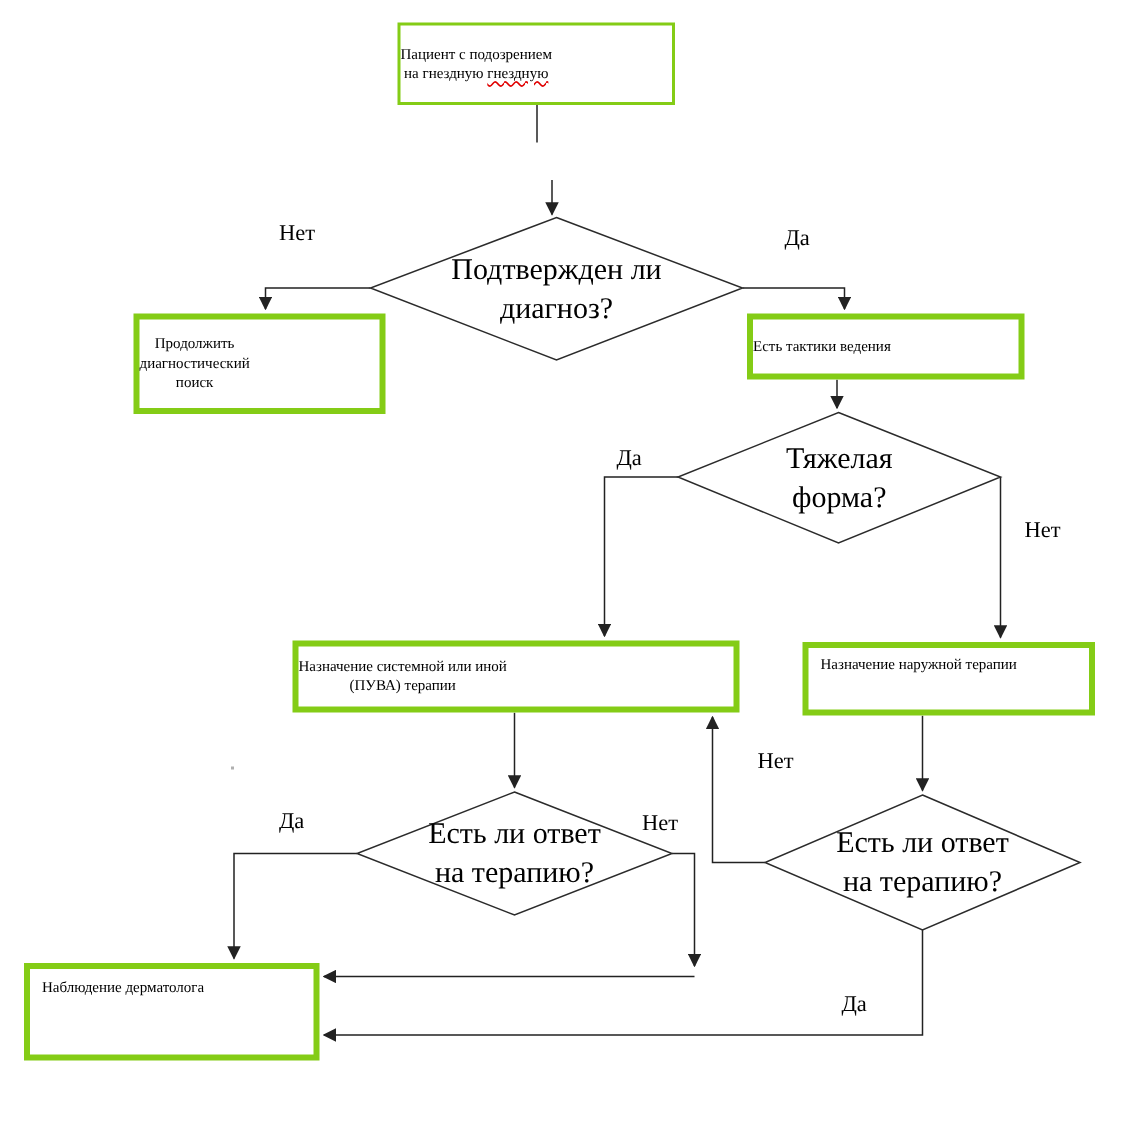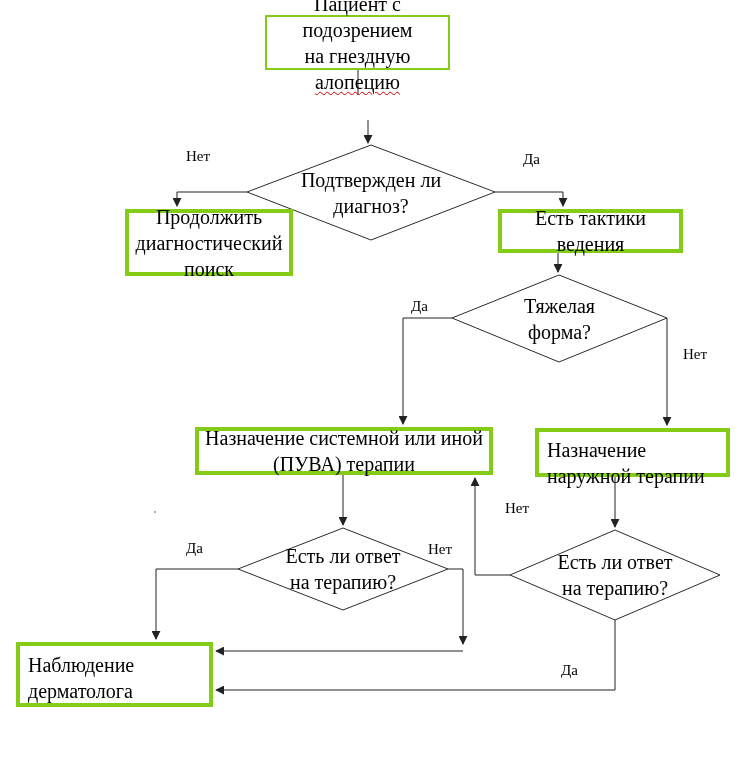--- a/index.html
+++ b/index.html
@@ -19,23 +19,22 @@
     z-index: 1;
   }
   .node {
     position: absolute;
     z-index: 2;
     box-sizing: border-box;
     background: #ffffff;
     border: 4px solid #84cc16;
     display: flex;
     align-items: center;
-    justify-content: center;
     text-align: center;
-    font-size: 20px;
+    font-size: 10px;
     line-height: 1.3;
     white-space: pre-line;
   }
   .node.thick { border-width: 2px; }
   .diamond-label {
     position: absolute;
     z-index: 2;
     display: flex;
     align-items: center;
     justify-content: center;
@@ -107,25 +106,25 @@
     <path d="M615,620 L615,690 L216,690" fill="none" stroke="#222222" stroke-width="1" marker-end="url(#arr)"></path>
 
     <polygon points="371,145 495,192 371,240 247,192" fill="#ffffff" stroke="#2b2b2b" stroke-width="1"></polygon>
     <polygon points="559,275 667,318 559,362 452,318" fill="#ffffff" stroke="#2b2b2b" stroke-width="1"></polygon>
     <polygon points="343,528 448,569 343,610 238,569" fill="#ffffff" stroke="#2b2b2b" stroke-width="1"></polygon>
     <polygon points="615,530 720,575 615,620 510,575" fill="#ffffff" stroke="#2b2b2b" stroke-width="1"></polygon>
   </svg>
 
   <div class="node thick" style="left:265px; top:15px; width:185px; height:55px;">
     <div><span>Пациент с подозрением
-на гнездную </span><span class="misspell">алопецию</span></div>
+на гнездную </span><span class="misspell">гнездную</span></div>
   </div>
 
 
-  <div class="node" style="left:89px; top:209px; width:168px; height:67px;margin-left:36px;">Продолжить
+  <div class="node" style="left:89px; top:209px; width:168px; height:67px;">Продолжить
 диагностический
 поиск</div>
 
   <div class="node" style="left:498px; top:209px; width:185px; height:44px;">Есть тактики ведения</div>
 
   <div class="node" id="node-topical" style="left:535px; top:428px; width:195px; height:49px;">Назначение наружной терапии</div>
 
   <div class="node" style="left:195px; top:427px; width:298px; height:48px;">Назначение системной или иной
 (ПУВА) терапии</div>
 

